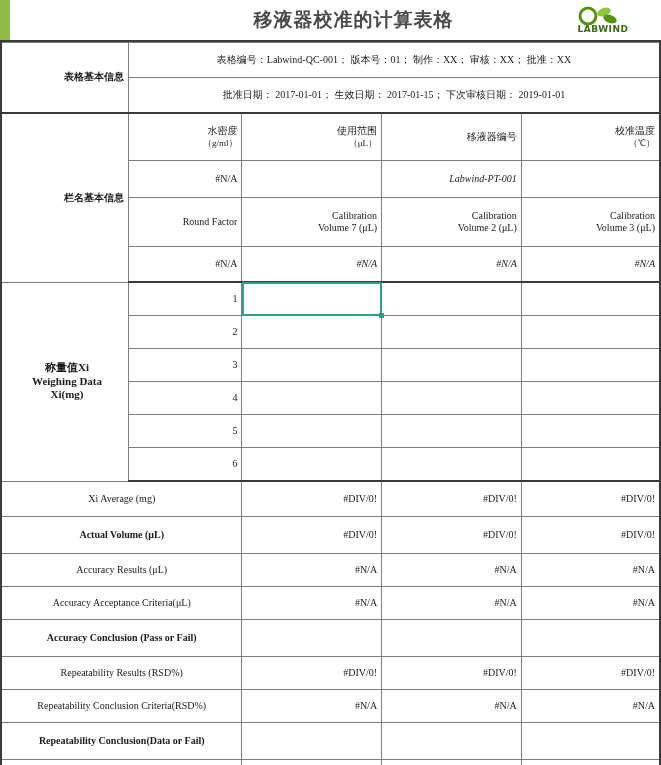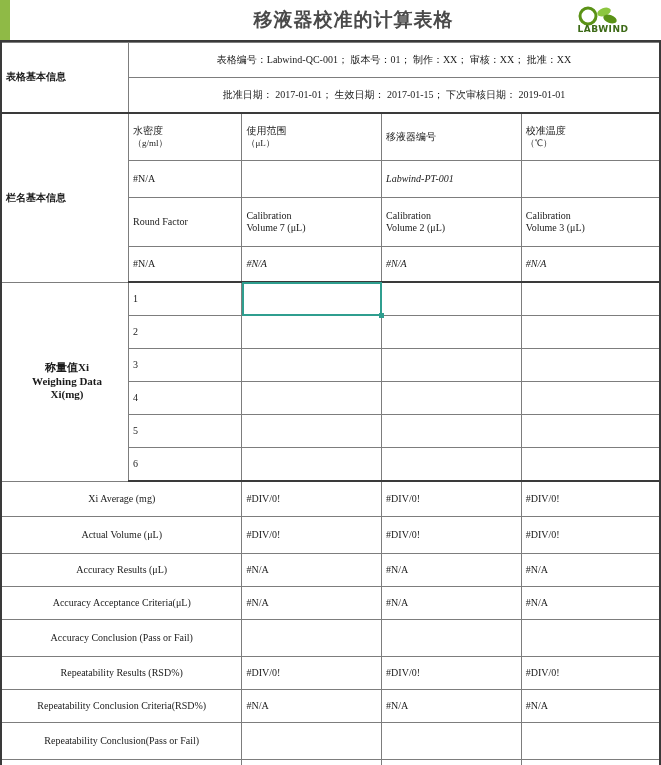--- a/index.html
+++ b/index.html
@@ -76,23 +76,23 @@
   table.grid td {
     border: 1px solid #7d7d7d;
     font-size: 10px;
     padding: 2px 4px;
     vertical-align: middle;
     line-height: 1.25;
     color: #1a1a1a;
     background: #ffffff;
     word-wrap: break-word;
   }
-  .ctr { text-align: left; }
+  .ctr { text-align: right; }
   .lft { text-align: center; }
-  .bold { font-weight: 400; }
+  .bold { font-weight: 700; }
   .green { background: #8db14a; font-style: italic; }
   .rowlabel {
     font-size: 11px;
     font-weight: 700;
   }
   .thickright { border-right: 2px solid #3a3a3a !important; }
   .thicktop { border-top: 2px solid #3a3a3a !important; }
   .thickbottom { border-bottom: 2px solid #3a3a3a !important; }
   .thickleft { border-left: 2px solid #3a3a3a !important; }
   .selected {
@@ -283,21 +283,21 @@
       <td class="ctr">#DIV/0!</td>
       <td class="ctr thickright">#DIV/0!</td>
     </tr>
     <tr>
       <td colspan="2" class="lft thickleft" style="height:28px">Repeatability Conclusion Criteria(RSD%)</td>
       <td class="ctr">#N/A</td>
       <td class="ctr">#N/A</td>
       <td class="ctr thickright">#N/A</td>
     </tr>
     <tr>
-      <td colspan="2" class="lft bold thickleft" style="height:32px">Repeatability Conclusion(Pass or Fail)</td>
+      <td colspan="2" class="lft bold thickleft" style="height:32px">Repeatability Conclusion(Data or Fail)</td>
       <td class="ctr"></td>
       <td class="ctr"></td>
       <td class="ctr thickright"></td>
     </tr>
     <tr>
       <td colspan="2" class="lft bold thickleft thickbottom" style="height:32px">Calibration Conclusion (Pass or Fail)</td>
       <td class="ctr thickbottom"></td>
       <td class="ctr thickbottom"></td>
       <td class="ctr thickbottom thickright"></td>
     </tr>

